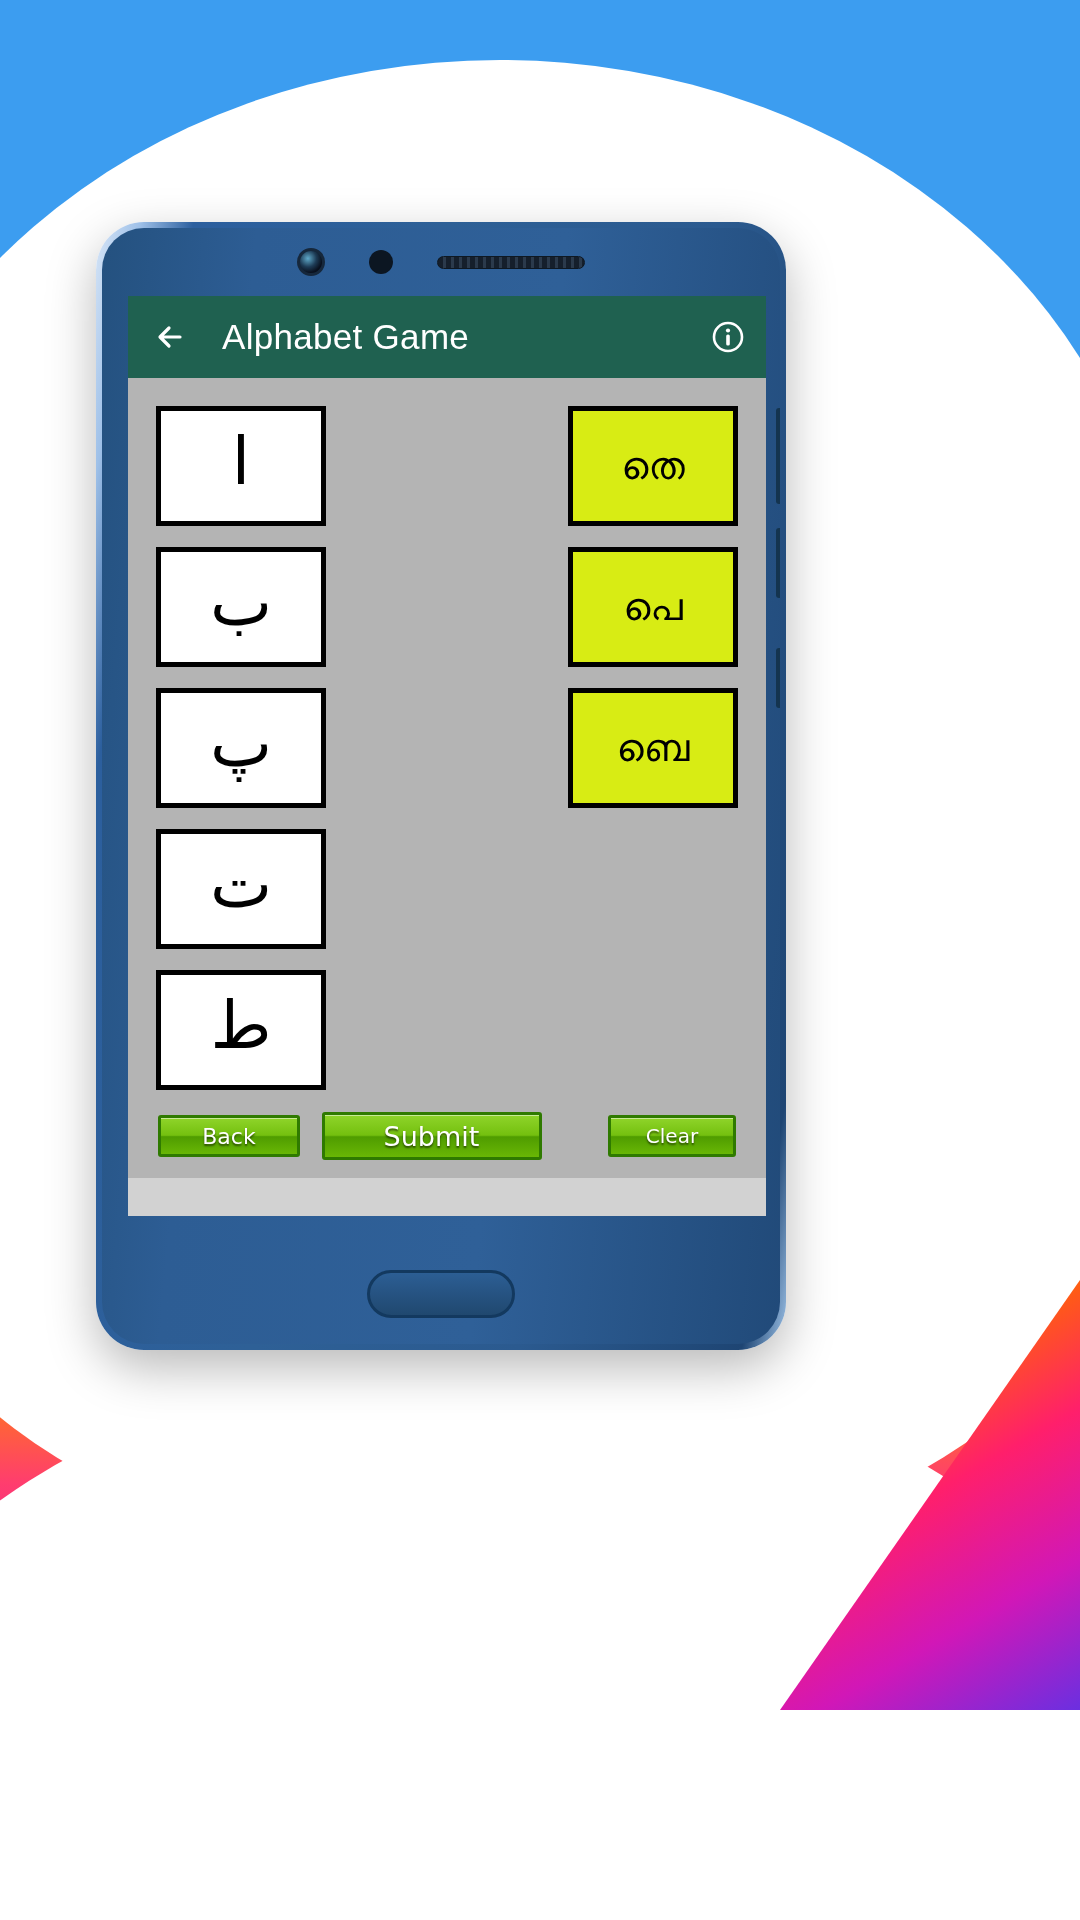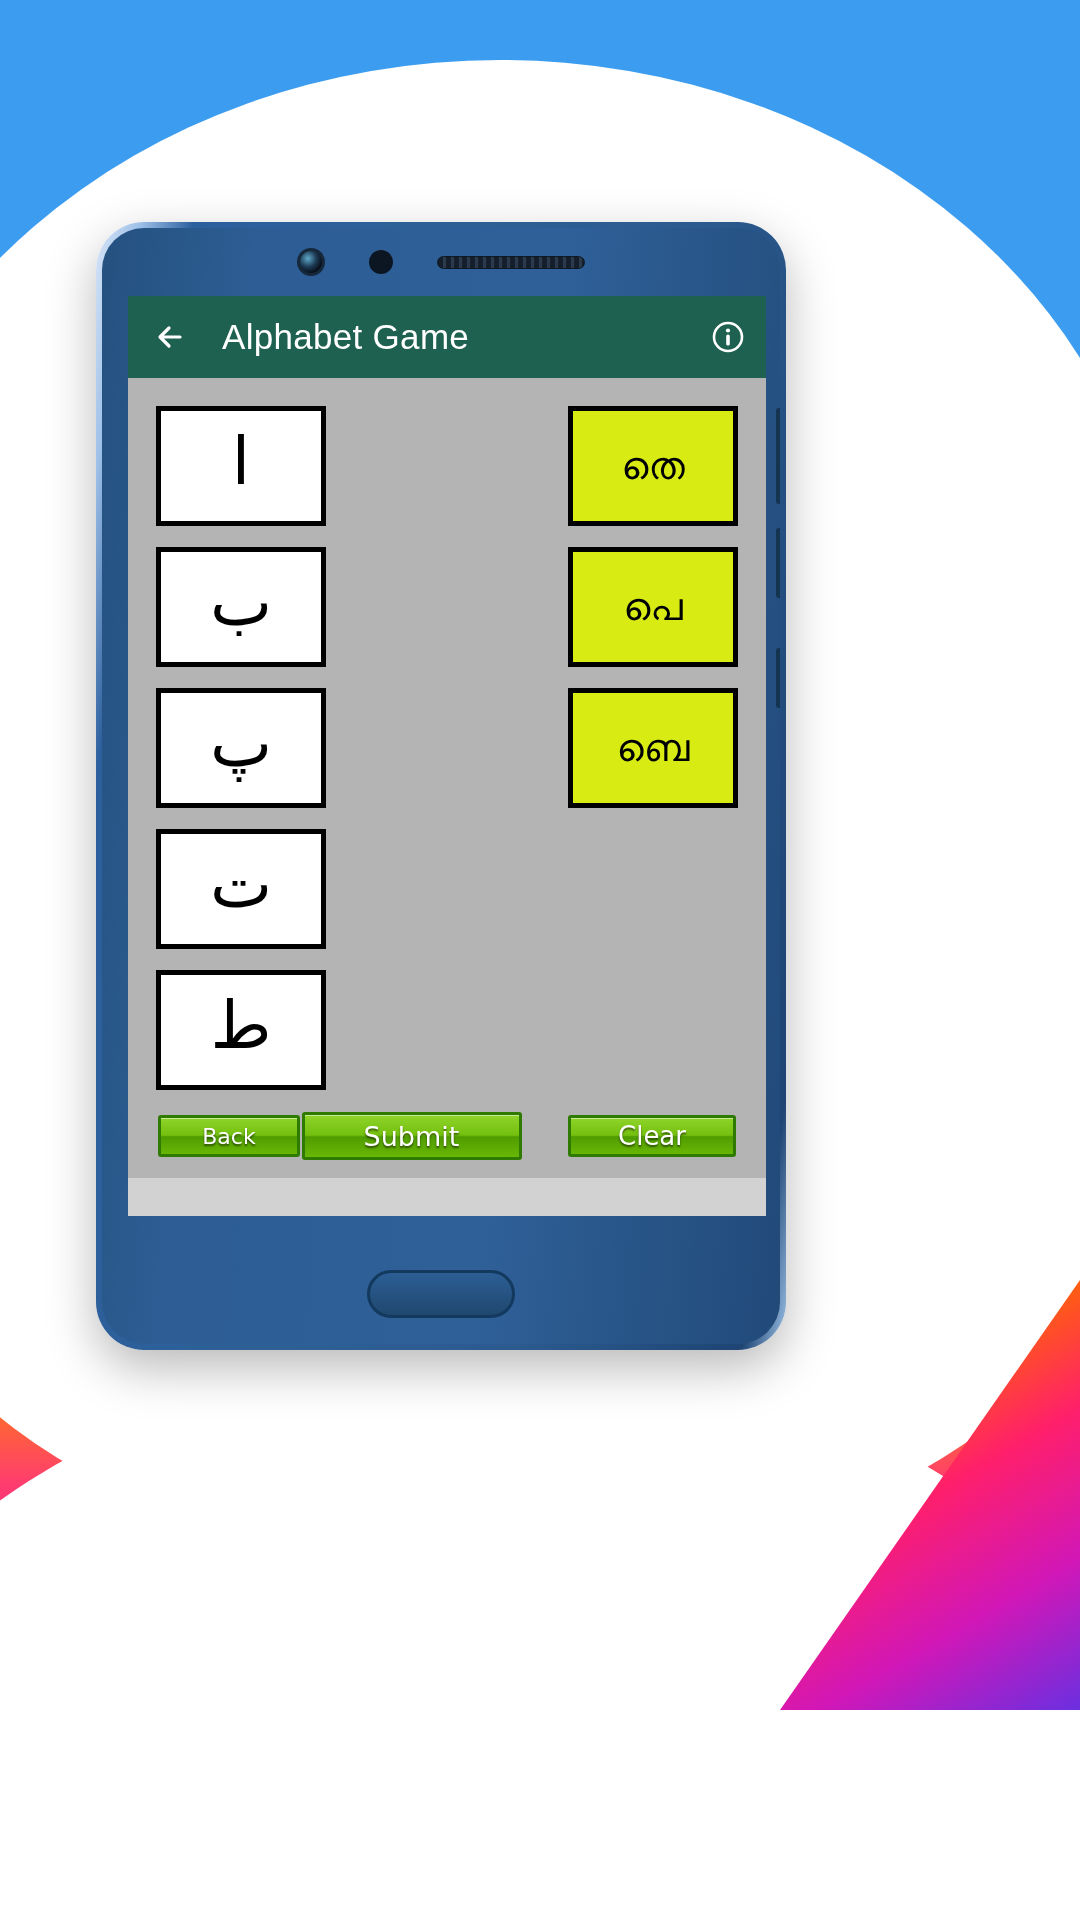--- a/index.html
+++ b/index.html
@@ -147,21 +147,21 @@
     color:#ffffff;
     font-family:"DejaVu Sans", sans-serif;
     font-weight:normal;
     text-shadow:0 2px 2px rgba(0,0,0,.55);
     cursor:pointer;
     display:flex; align-items:center; justify-content:center;
     box-shadow:inset 0 1px 0 rgba(255,255,255,.5);
   }
   #btn-back  { width:142px; height:42px; font-size:22px; }
   #btn-submit{ width:220px; height:48px; font-size:27px; }
-  #btn-clear { width:168px; height:42px; font-size:26px;margin-left:45px; }
+  #btn-clear { width:128px; height:42px; font-size:20px;margin-left:45px; }
 
   #bottom-pad { flex:1; background:#d2d2d2; margin:18px -28px 0 -28px; }
 
   
   #home-btn {
     position:absolute; left:50%; transform:translateX(-50%);
     bottom:26px; width:148px; height:48px;
     border:3px solid #13395f; border-radius:26px;
     background:linear-gradient(180deg,#2c5e94 0%, #20486f 100%);
   }

